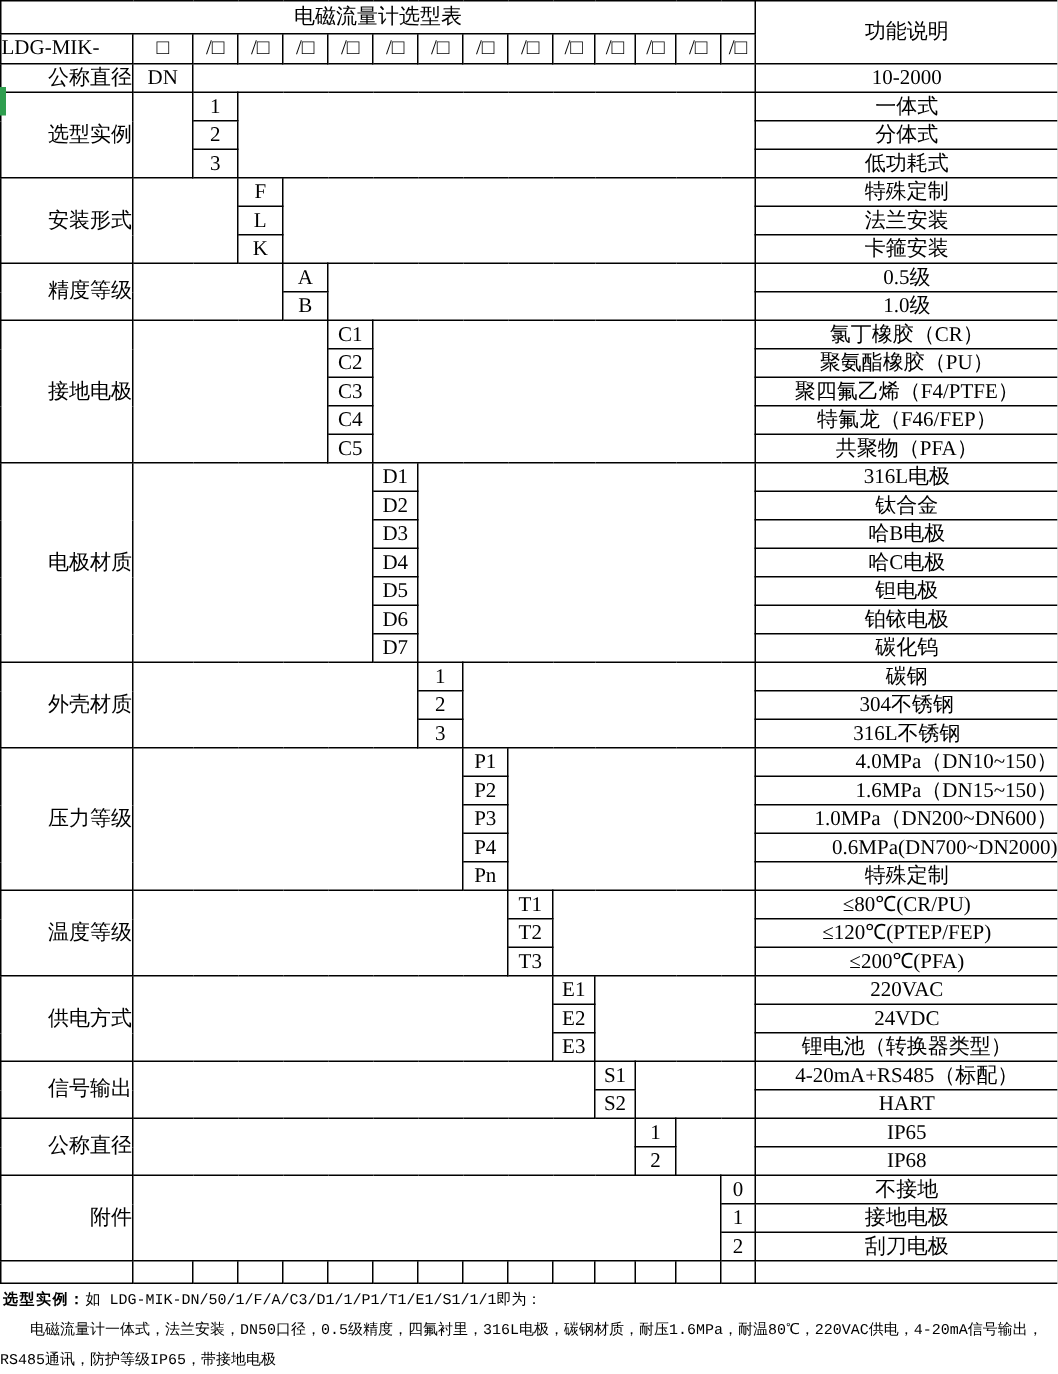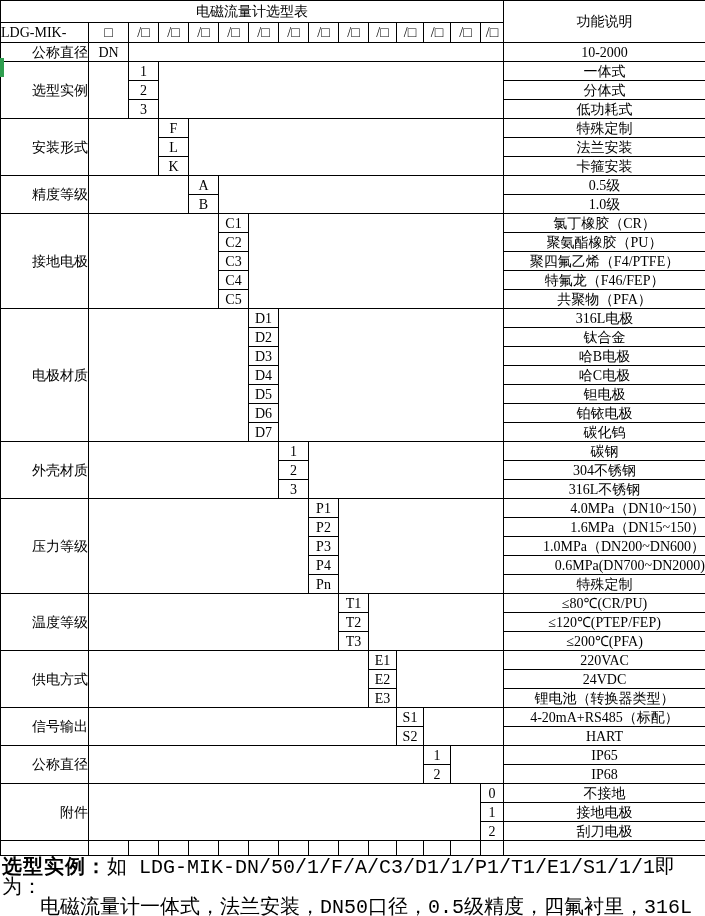--- a/index.html
+++ b/index.html
@@ -53,21 +53,21 @@
     left:0;top:58px;
     width:4px;height:19px;
     z-index:5;
   }
   .example{
     width:705px;
     margin:0;
   }
   .example p{
     margin:0;
-    font-size:20px;
+    font-size:10px;
     line-height:20px;
   }
   .ex-line1{padding-left:2px;padding-top:2px;}
   .ex-line1 b{letter-spacing:1px;}
   .ex-desc{text-indent:2em;}
 </style>
 </head>
 <body>
 
 <div class="page" style="background: rgb(255, 255, 255);">

